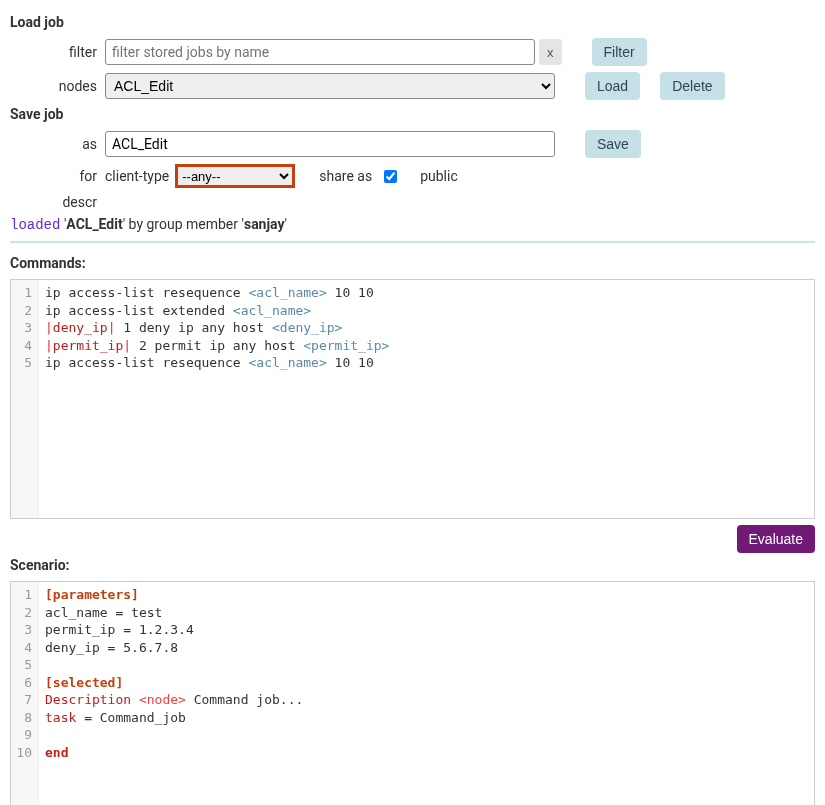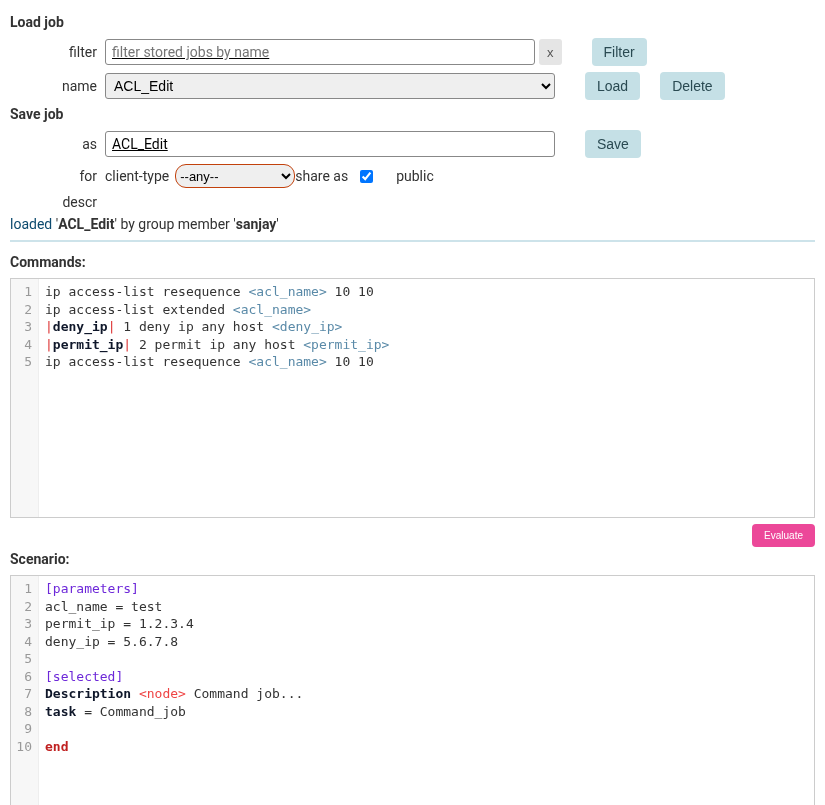--- a/index.html
+++ b/index.html
@@ -28,68 +28,67 @@
     padding-right: 8px;
     font-size: 14px;
   }
   .input-text {
     border: 1px solid #888;
     border-radius: 3px;
     padding: 3px 6px;
     font-size: 14px;
     font-family: inherit;
     height: 26px;
-    text-decoration: underline;
   }
   .filter-input { width: 430px; }
   .name-select { width: 450px; height: 26px; border:1px solid #888; border-radius:3px; font-size:14px; padding:2px 4px;}
   .as-input { width: 450px; }
   .descr-input {
     width: 450px;
     height: 26px;
     font-family: "Consolas","Menlo",monospace;
     font-size: 13px;
     resize: both;
   }
-  .clienttype-select { width: 120px; height: 24px; border:1px solid #c2410c; border-radius:11px; font-size:13px; }
+  .clienttype-select { width: 120px; height: 24px; border:3px solid #c2410c; border-radius:0; font-size:13px; }
   .btn {
     background: #c5e0e6;
     border: none;
     border-radius: 4px;
     padding: 6px 12px;
     font-size: 14px;
     color: #2a4a52;
     cursor: pointer;
   }
   .btn-small {
     background: #e5e5e5;
     border: none;
     border-radius: 3px;
     padding: 3px 8px;
     font-size: 13px;
     cursor: pointer;
     height: 26px;
     color:#555;
   }
   .btn-eval {
-    background: #ec4899;
+    background: #701a75;
     color: #fff;
     border: none;
     border-radius: 4px;
     padding: 6px 12px;
-    font-size: 10px;
+    font-size: 14px;
     cursor: pointer;
   }
   .btn-col { margin-left: 30px; }
   .btn-col2 { margin-left: 20px; }
   .status-line {
     margin: 6px 0 8px 0;
     font-size: 14px;
   }
-  .status-word { color: #0c4a6e; }
+  .status-word { color: #6d28d9; font-family: Liberation Mono, monospace; }
   .status-bold { font-weight: bold; }
   hr.sep {
     border: none;
     border-top: 2px solid #cde3ea;
     margin: 4px 0 12px 0;
   }
   .editor {
     border: 1px solid #ccc;
     font-family: "Consolas","Menlo",monospace;
     font-size: 13px;
@@ -109,42 +108,42 @@
     border-right: 1px solid #eee;
   }
   .code {
     padding: 4px 6px;
     white-space: pre;
     flex: 1;
     overflow: auto;
   }
   .t-var { color: #5a8aa8; }
   .t-red { color: #d33; }
-  .t-purple { color: #6d28d9; font-weight: normal; }
-  .t-orange { color: #0f172a; font-weight: bold; }
+  .t-purple { color: #c2410c; font-weight: bold; }
+  .t-orange { color: #b91c1c; font-weight: normal; }
   .t-node { color: #ef4444; }
   .t-end { color: #c02020; font-weight: bold; }
   .eval-row { text-align: right; margin: 6px 0 4px 0; }
-  .shareas { }
+  .shareas { margin-left: 24px; }
   label.chk { display:inline-flex; align-items:center; gap:20px; }
 </style>
 </head>
 <body>
 
 <div class="section-title">Load job</div>
 
 <div class="row">
   <div class="label-col">filter</div>
   <input class="input-text filter-input" placeholder="filter stored jobs by name" style="">
   <button class="btn-small" style="margin-left:4px">x</button>
   <button class="btn btn-col">Filter</button>
 </div>
 
 <div class="row">
-  <div class="label-col">name</div>
+  <div class="label-col">nodes</div>
   <select class="name-select">
     <option>ACL_Edit</option>
   </select>
   <button class="btn btn-col">Load</button>
   <button class="btn btn-col2">Delete</button>
 </div>
 
 <div class="section-title">Save job</div>
 
 <div class="row">

